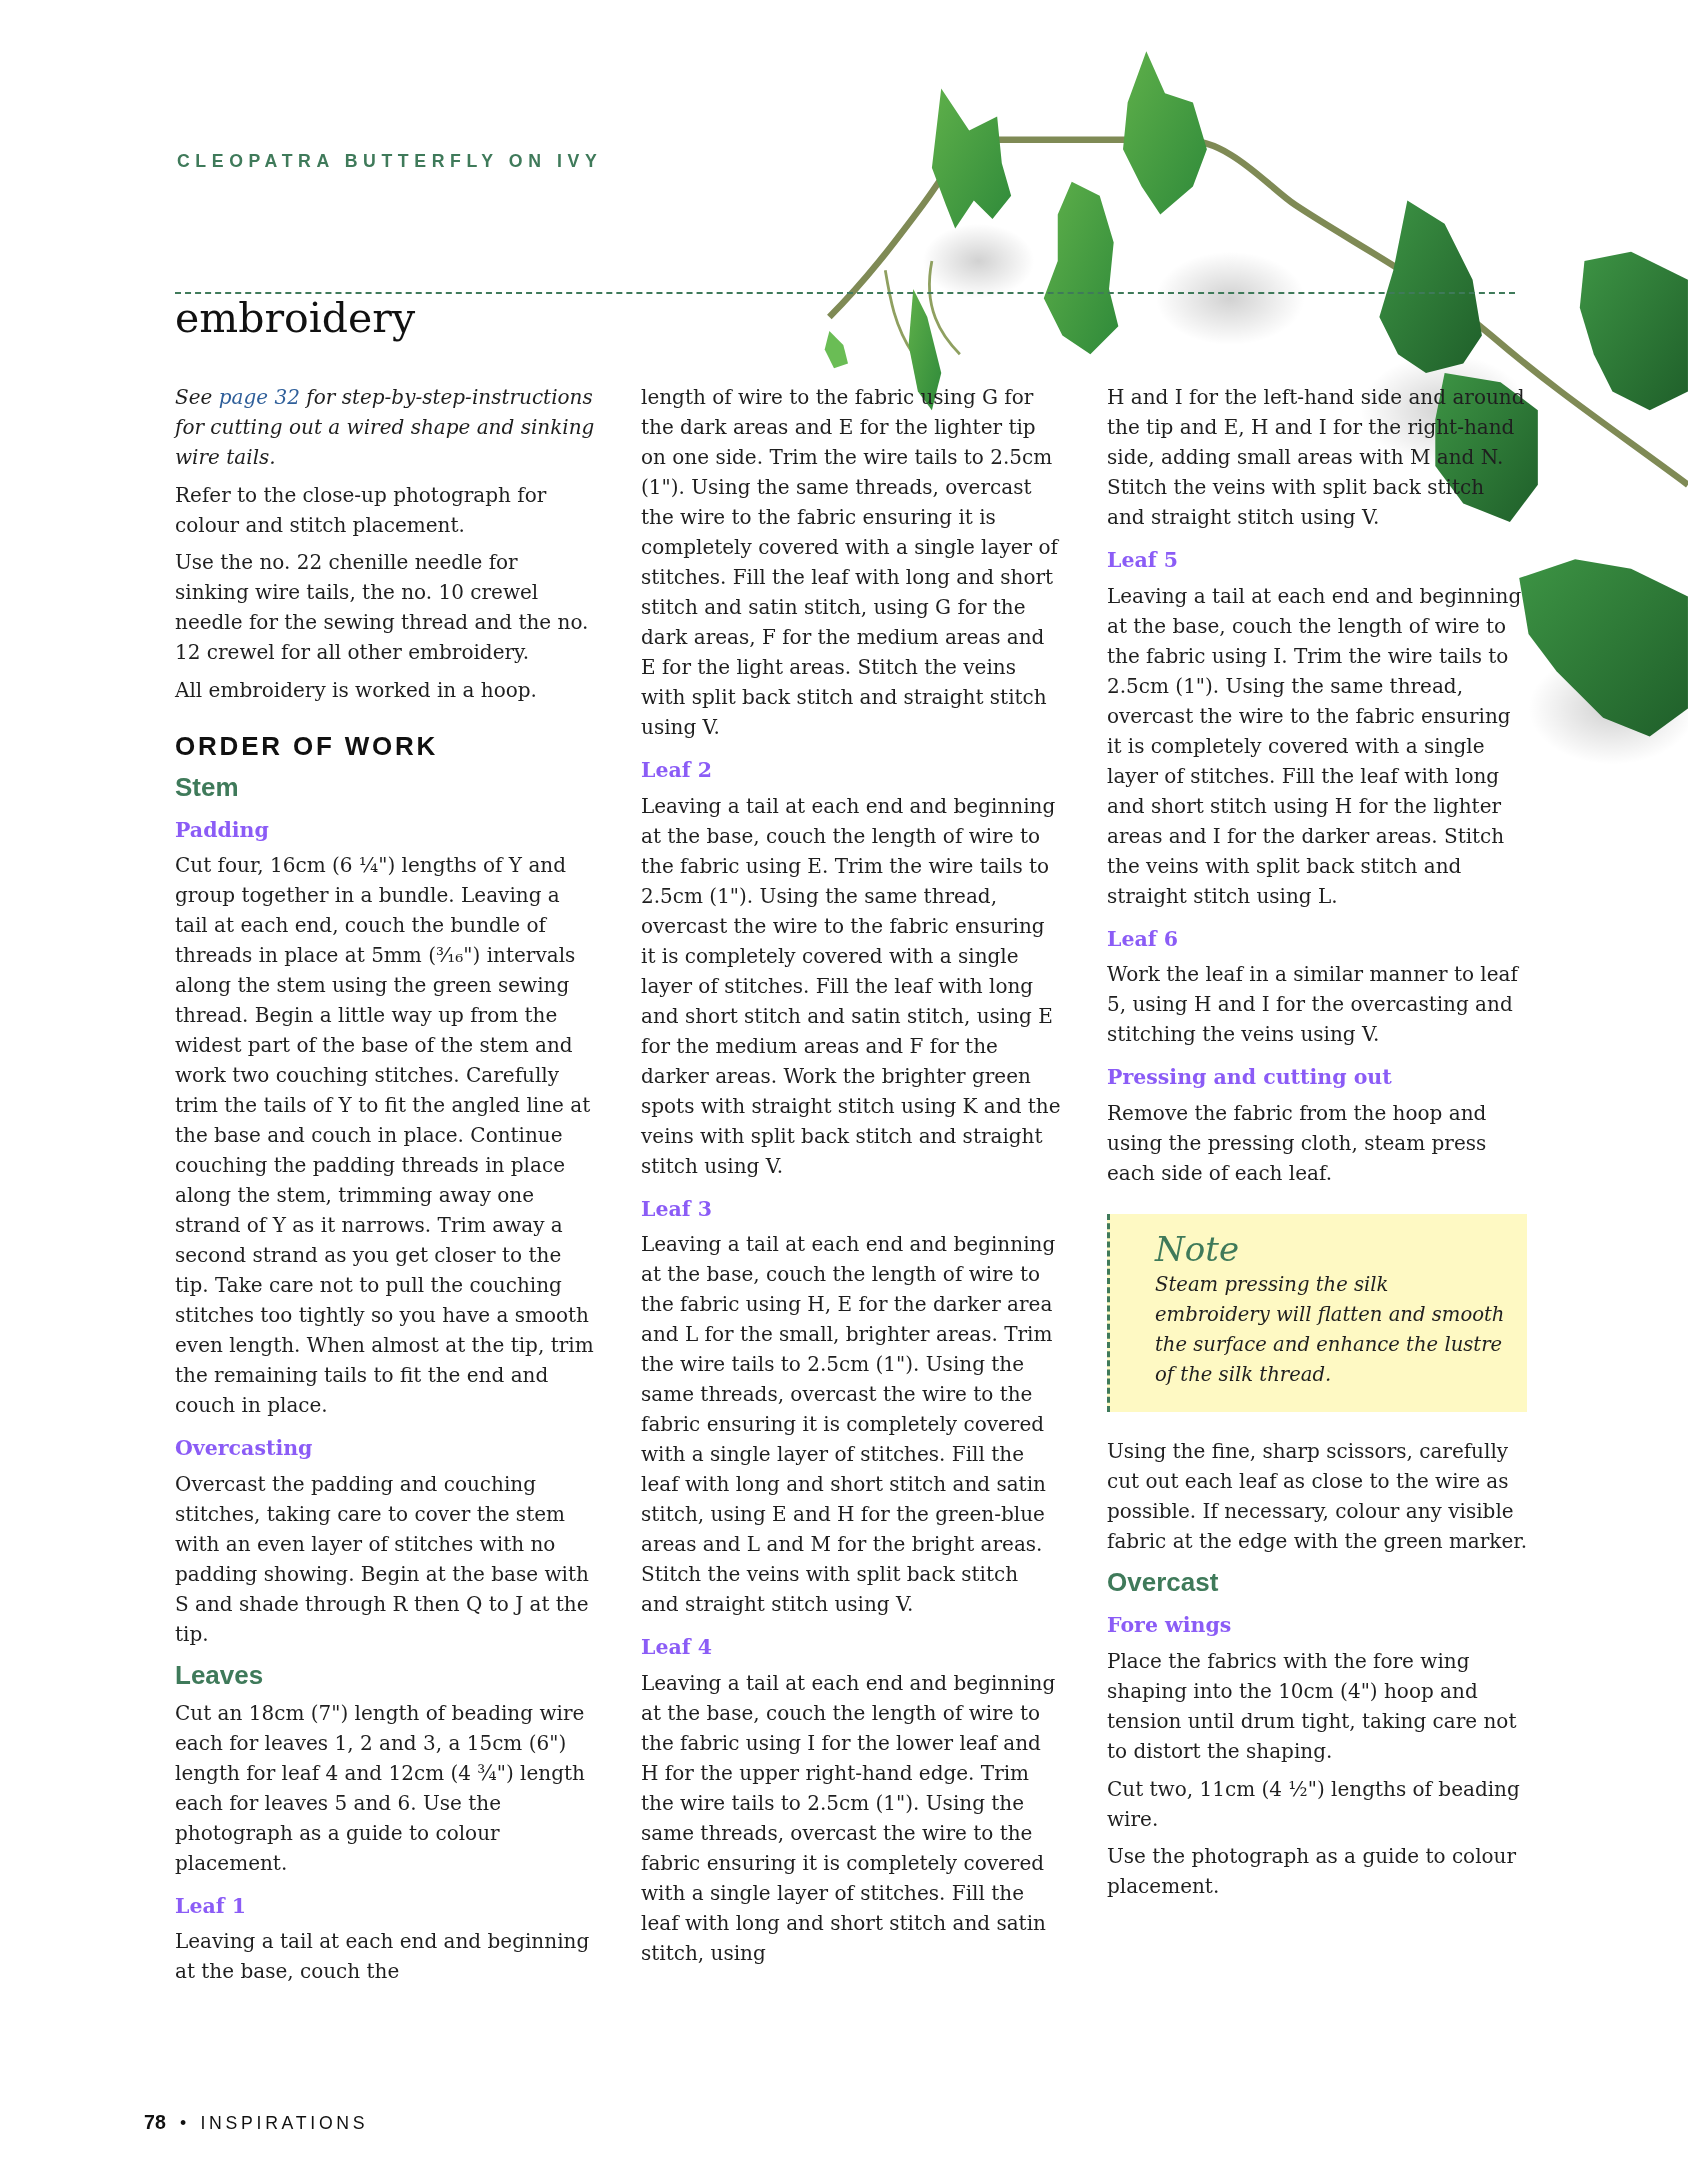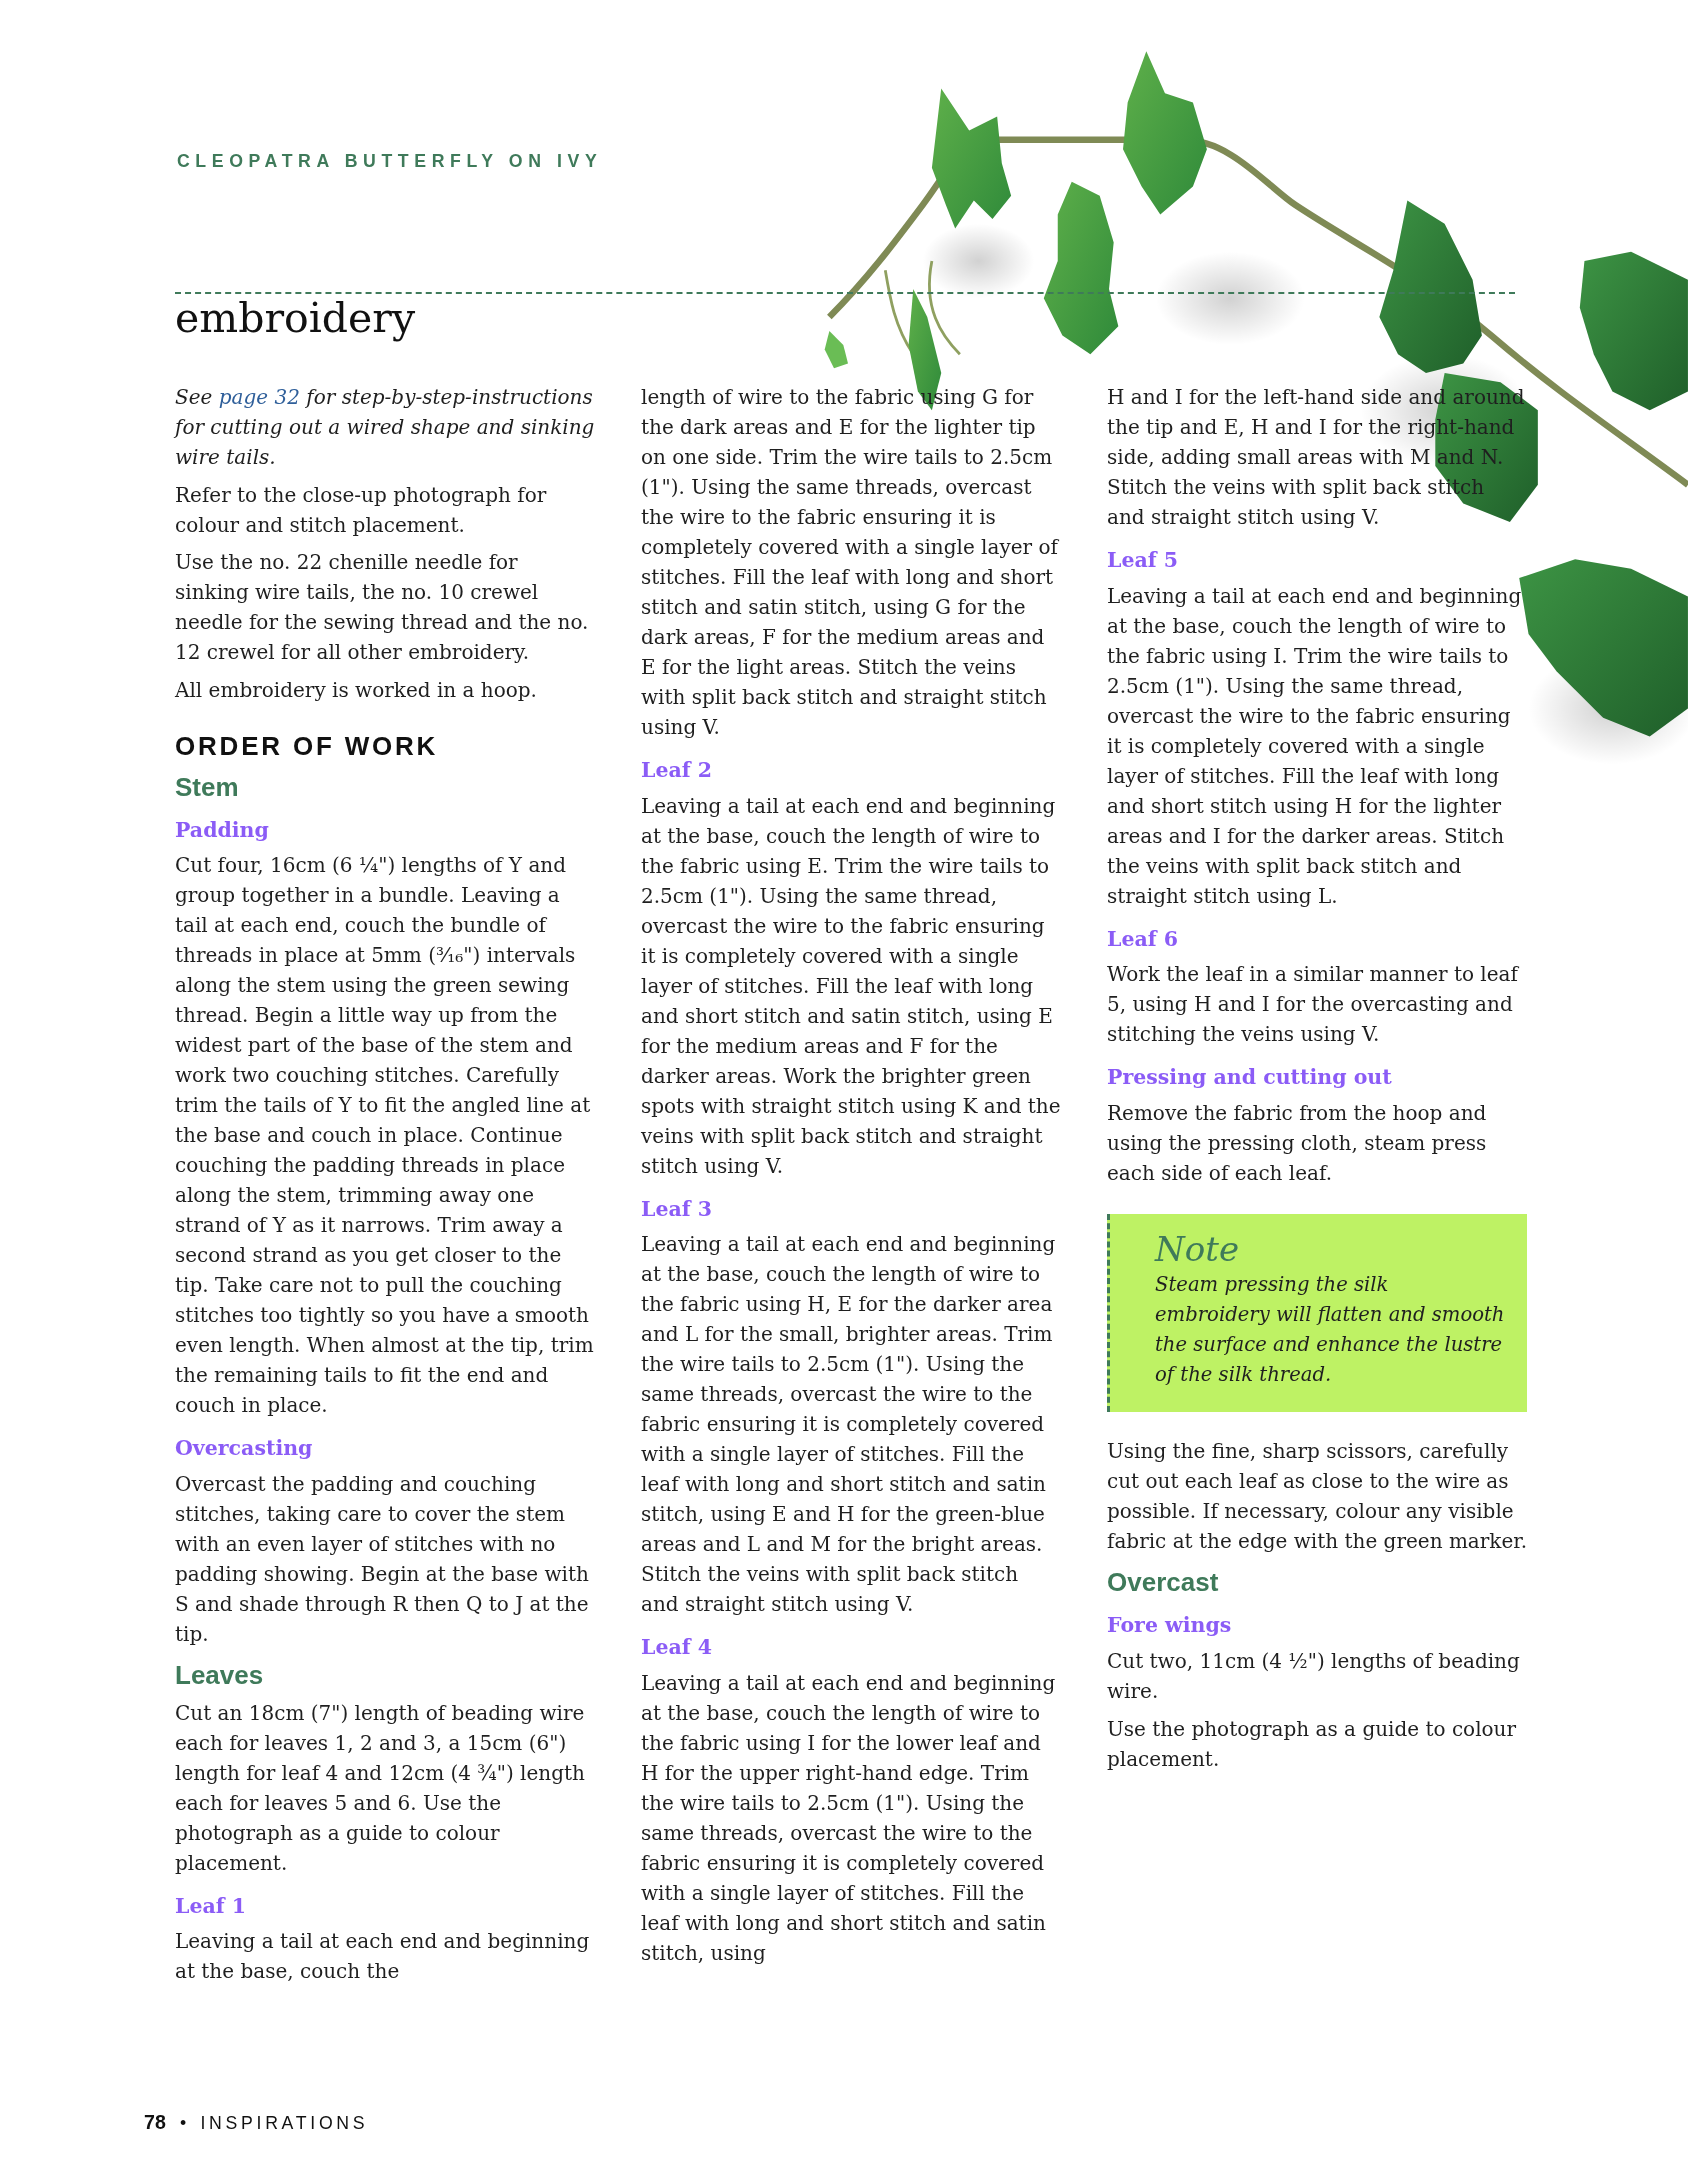--- a/index.html
+++ b/index.html
@@ -34,21 +34,21 @@
   }
   .h-green {
     font-family: "Liberation Sans", sans-serif; font-weight: bold; font-size: 26px;
     color: #3f7a5a; margin: 11.2px 0 7.5px 0;
   }
   .h-sub {
     font-family: "DejaVu Serif", serif; font-weight: bold; font-size: 20.5px;
     color: #8b5cf6; margin: 13px 0 5.6px 0;
   }
   .note {
-    position: relative; background: #bef264; margin: 26px 0 24px 0;
+    position: relative; background: #fef9c3; margin: 26px 0 24px 0;
     padding: 20.5px 22.4px 22.4px 45px; border-left: 3.7px dashed #3f7a5a;
   }
   .note-title {
     font-family: "DejaVu Serif", serif; font-style: italic; font-size: 34px;
     color: #3f7a5a; margin-bottom: 5.6px;
   }
   .note-text { font-style: italic; font-size: 19.6px; line-height: 30px; }
   .footer {
     position: absolute; left: 144px; top: 2111px;
     font-family: "Liberation Sans", sans-serif; font-size: 17.7px; color: #111;
@@ -142,20 +142,21 @@
   <p>Remove the fabric from the hoop and using the pressing cloth, steam press each side of each leaf.</p>
 
   <div class="note">
     <div class="note-title">Note</div>
     <div class="note-text">Steam pressing the silk embroidery will flatten and smooth the surface and enhance the lustre of the silk thread.</div>
   </div>
 
   <p>Using the fine, sharp scissors, carefully cut out each leaf as close to the wire as possible. If necessary, colour any visible fabric at the edge  with the green marker.</p>
   <div class="h-green">Overcast</div>
   <div class="h-sub">Fore wings</div>
+  <p>Place the fabrics with the fore wing shaping into the 10cm (4") hoop and tension until drum tight, taking care not to distort the shaping.</p>
   <p>Cut two, 11cm (4 ½") lengths of beading wire.</p>
   <p>Use the photograph as a guide to colour placement.</p>
 </div>
 
 <div class="footer">
   <span class="num">78</span>
   <span class="sep">•</span>
   <span class="pub">INSPIRATIONS</span>
 </div>
 

